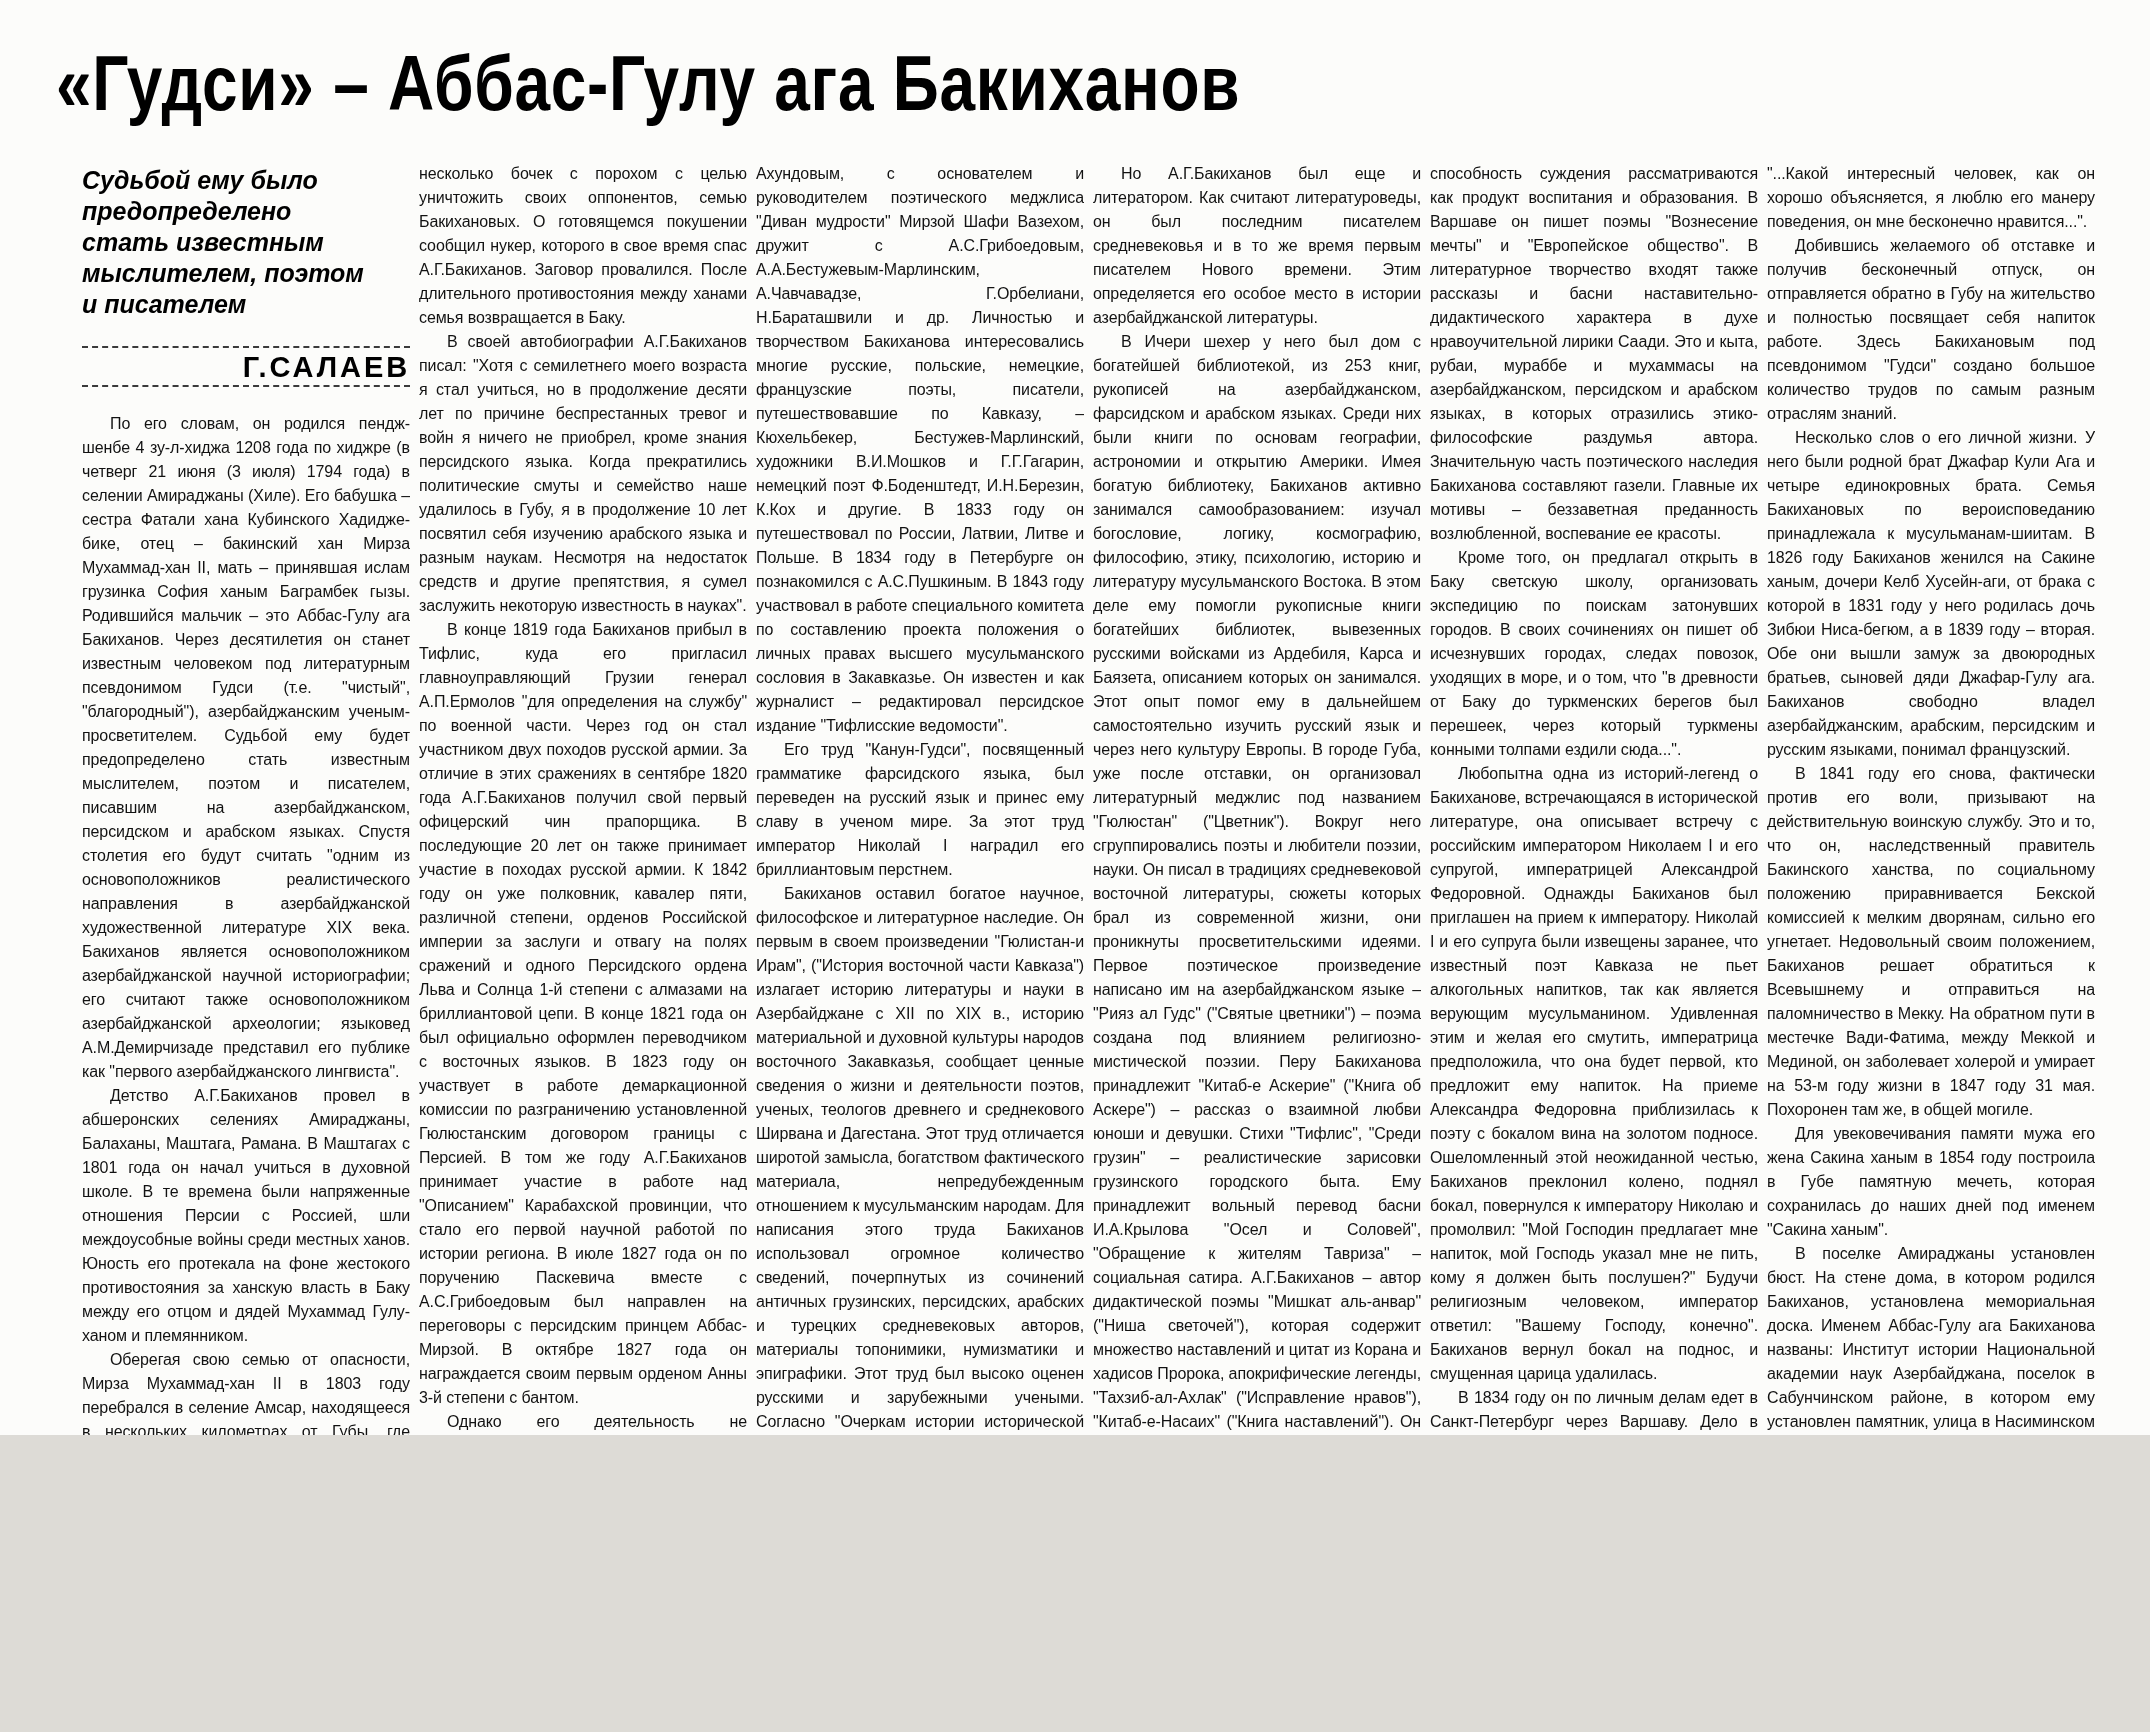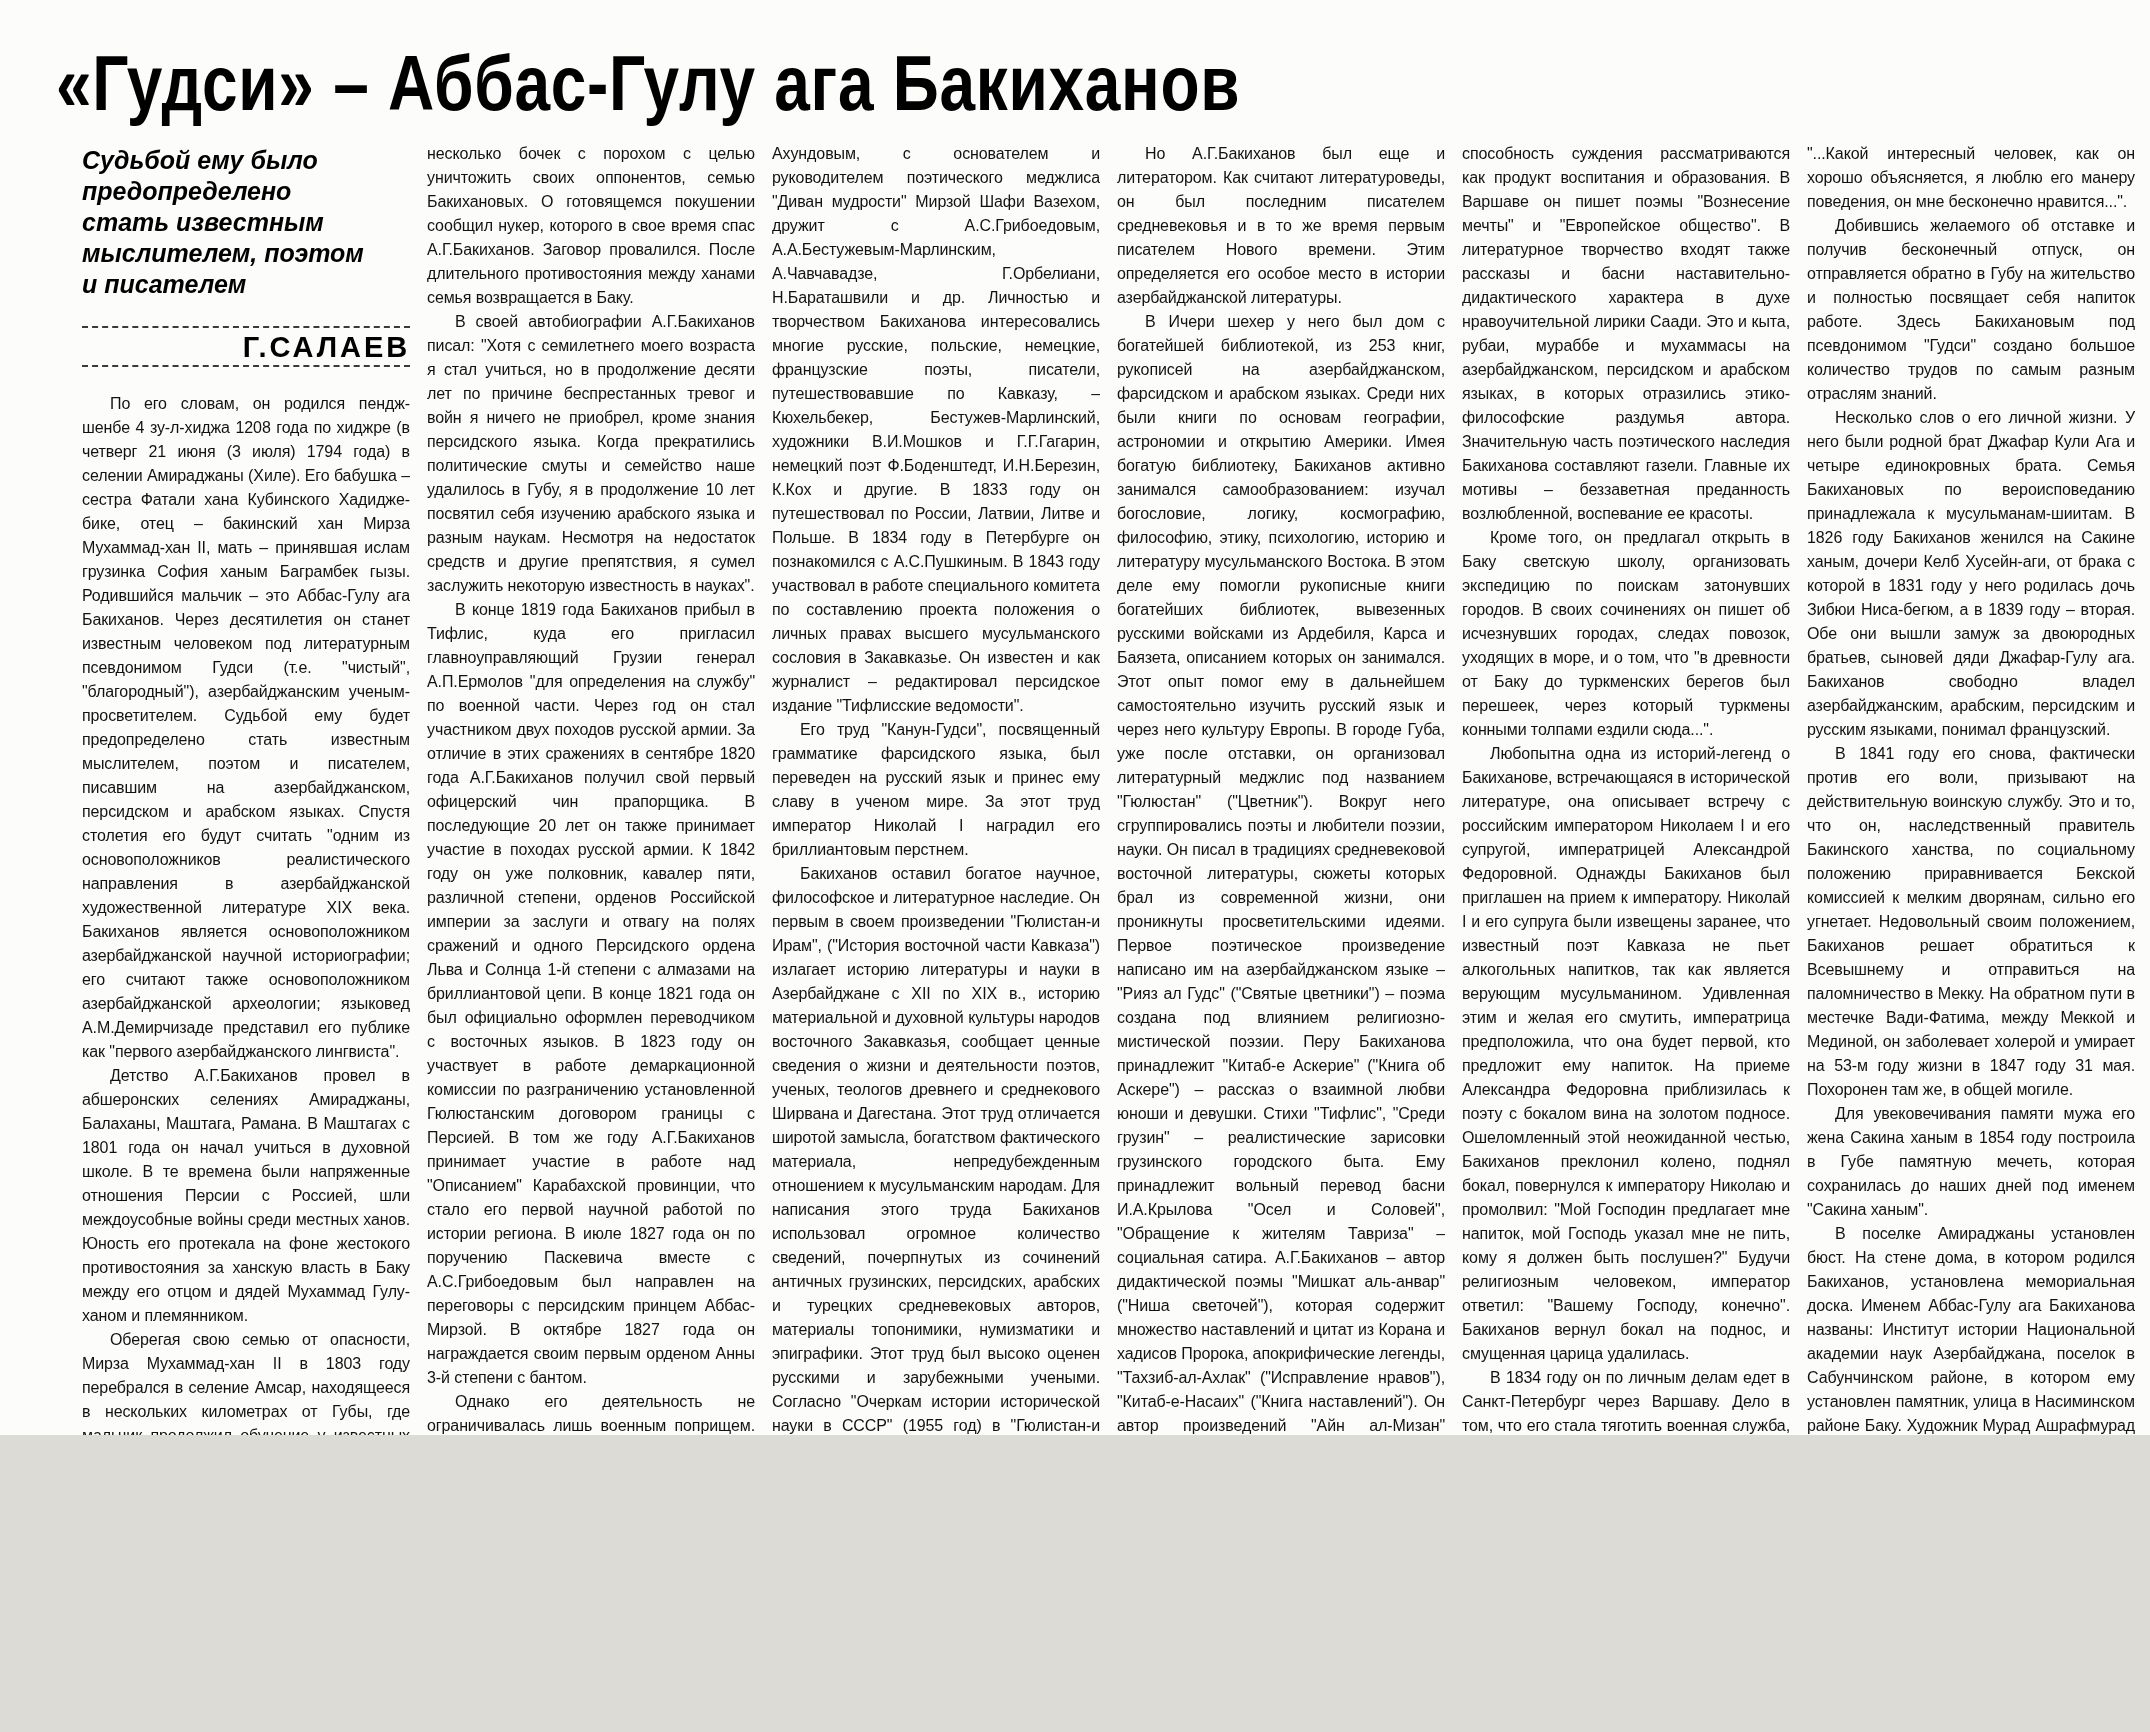--- a/index.html
+++ b/index.html
@@ -12,22 +12,22 @@
     overflow: hidden;
     padding-left: 36px;
   }
   .headline {
     position: absolute; left: 56px; top: 38px; margin: 0;
     font-size: 64px; font-weight: bold; letter-spacing: 0.7px;
     white-space: nowrap; color: #000;
     transform: scaleY(1.22); transform-origin: top left;
   }
   .cols {
-    position: absolute; left: 82px; top: 142px;
-    display: flex; gap: 17px;
+    position: absolute; left: 82px; top: 162px;
+    display: flex; gap: 9px;
   }
   .col {
     width: 328px; height: 1478px; overflow: hidden;
     font-size: 16px; line-height: 24px; letter-spacing: -0.1px;
     text-align: justify; color: #121212;
   }
   .col p { margin: 0; }
   .col p.indent { text-indent: 28px; }
   .lead {
     font-size: 25px; line-height: 31px; font-weight: bold; font-style: italic;

